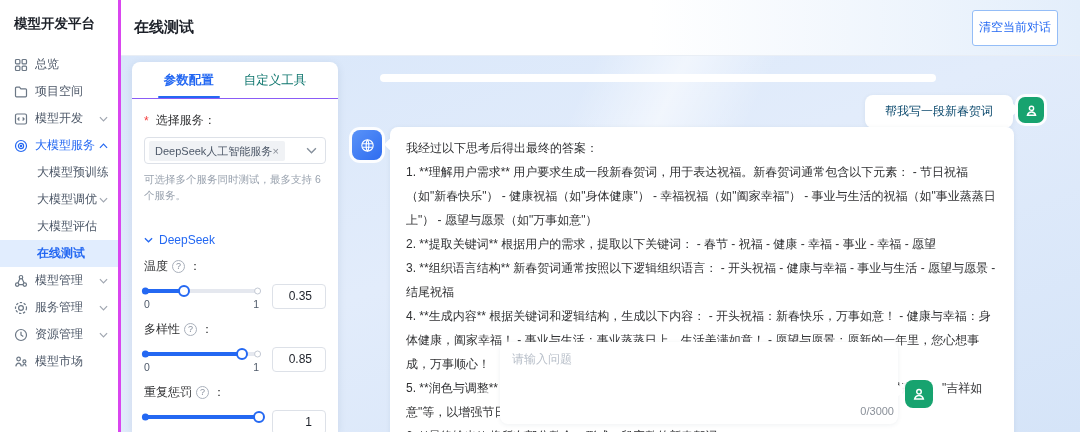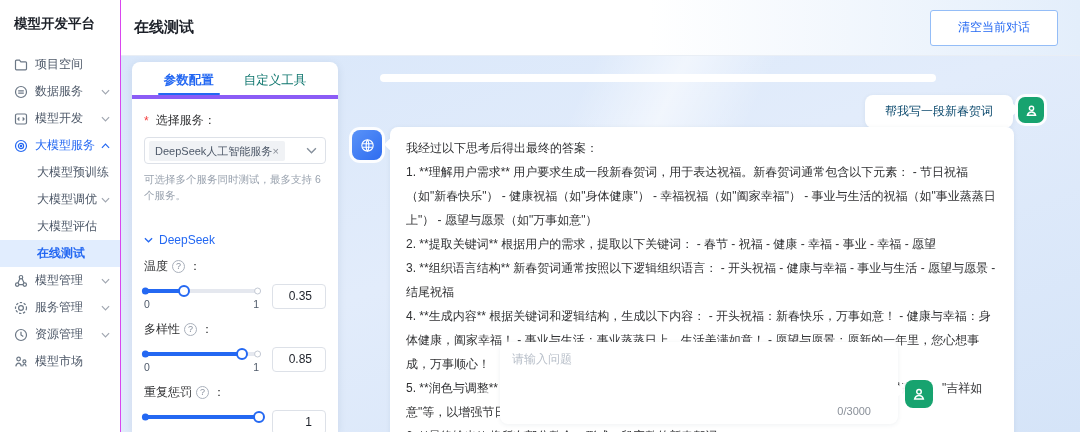--- a/index.html
+++ b/index.html
@@ -1,49 +1,49 @@
 <!DOCTYPE html>
 <html><head>
 <meta charset="utf-8">
 <style>
   * { box-sizing: border-box; margin: 0; padding: 0; }
   html,body { width:1080px; height:432px; overflow:hidden; }
   body { font-family:"Liberation Sans","DejaVu Sans",sans-serif; background:#fff; position:relative; }
 
   
   .sidebar { position:absolute; left:0; top:0; width:121px; height:432px; background:#fff;
-             border-right:1px solid #d946ef; z-index:3;font-family:Liberation Serif, serif; }
+             border-right:3px solid #d946ef; z-index:3;font-family:Liberation Serif, serif; }
   .side-title { padding:15px 0 10px 14px; font-size:13.5px; font-weight:bold; color:#1d2129; white-space:nowrap; }
   .nav { margin-top:8px; font-size:12px; color:#4e5969; }
   .nav-item { display:flex; align-items:center; height:27px; padding:0 10px 0 14px; cursor:pointer; white-space:nowrap; }
   .nav-ic { width:14px; height:14px; margin-right:7px; display:flex; align-items:center; color:#6b7785; flex:none; }
   .nav-label { flex:1; overflow:hidden; }
   .nav-chev { margin-left:auto; color:#a0a6b0; display:flex; flex:none; }
   .nav-item.blue, .nav-item.blue .nav-ic, .nav-item.blue .nav-chev { color:#2468f2; }
   .nav-child { padding-left:37px; }
   .nav-item.active { background:#e1edfe; color:#2468f2; font-weight:bold; }
 
   
   .header { position:absolute; left:121px; top:0; width:959px; height:56px;
             background:linear-gradient(90deg,#ffffff 55%,#e3eefb 100%);
             border-bottom:1px solid #e9eef5; display:flex; align-items:center; padding:0 22px 0 13px; z-index:2; }
   .page-title { font-size:15px; font-weight:bold; color:#1d2129; }
-  .clear-btn { margin-left:auto; height:36px; padding:0 27px; border:1px solid #94bdf7; color:#2468f2;
+  .clear-btn { margin-left:auto; height:36px; padding:0 6px; border:1px solid #94bdf7; color:#2468f2;
                background:#fff; border-radius:3px; font-size:12px; line-height:23px; cursor:pointer; }
 
   
   .content { position:absolute; left:121px; top:56px; width:959px; height:376px; overflow:hidden;
              background:
                linear-gradient(115deg, rgba(255,255,255,0) 42%, rgba(255,255,255,.55) 50%, rgba(255,255,255,0) 58%),
                linear-gradient(160deg,#d9e7fa 0%,#e2ecfb 45%,#d5e4f8 100%); }
 
   
   .card { position:absolute; left:11px; top:6px; width:206px; height:370px; background:#fff;
           border-radius:8px 8px 0 0; box-shadow:0 2px 8px rgba(31,56,88,.10); overflow:hidden; }
-  .tabs { display:flex; justify-content:center; gap:30px; height:37px; border-bottom:4px solid #8b5cf6; }
+  .tabs { display:flex; justify-content:center; gap:30px; height:37px; border-bottom:1px solid #8b5cf6; }
   .tab { position:relative; font-size:12.5px; color:#0f766e; line-height:37px; cursor:pointer; }
   .tab.active { color:#2468f2; font-weight:bold; }
   .tab.active::after { content:""; position:absolute; left:-6px; right:-6px; bottom:0; height:2px; background:#2468f2; border-radius:1px; }
   .card-body { padding:11px 12px 0 12px; font-size:12px; color:#303133; }
   .req { color:#f53f3f; margin-right:3px; }
   .sel-box { margin-top:8px; height:27px; border:1px solid #dde1e8; border-radius:4px;
              display:flex; align-items:center; padding:0 8px 0 4px; background:#fff; cursor:pointer; }
   .sel-tag { background:#f0f2f5; color:#4e5969; font-size:11px; height:20px; line-height:20px;
              border-radius:2px; padding:0 6px; display:flex; align-items:center; white-space:nowrap; }
   .tag-x { color:#8a9099; cursor:pointer; font-size:11px; }
@@ -81,56 +81,53 @@
   .ai-bubble::before { content:""; position:absolute; left:-4px; top:13px; width:9px; height:9px; background:#fff;
                        transform:rotate(45deg); border-radius:2px; }
   .ai-text { font-size:12px; line-height:24px; color:#303133; white-space:pre-wrap; word-break:break-all; }
 
   .input-box { left:379px; top:286px; width:398px; height:82px; }
   .input-box::after { content:""; position:absolute; right:-4px; top:44px; width:9px; height:9px; background:#fff;
                       transform:rotate(45deg); border-radius:2px; }
   .input-box textarea { width:100%; height:56px; border:none; outline:none; resize:none; background:transparent;
                         font-family:inherit; font-size:12px; color:#303133; padding:9px 12px; }
   .input-box textarea::placeholder { color:#b8bfc9; }
-  .counter { position:absolute; right:27px; bottom:7px; font-size:11px; color:#8a9099; }
+  .counter { position:absolute; right:4px; bottom:7px; font-size:11px; color:#8a9099; }
   .send-avatar { left:784px; top:324px; width:28px; height:28px; border-radius:8px; background:#17a36f; cursor:pointer; }
 
   svg { display:block; }
 </style>
 </head>
 <body>
 
 <div class="sidebar">
   <div class="side-title">模型开发平台</div>
   <div class="nav">
 
+    <div class="nav-item">
+      <span class="nav-ic">
+        <svg width="14" height="14" viewBox="0 0 14 14" fill="none" stroke="currentColor" stroke-width="1.2">
+            <rect x="1.5" y="1.5" width="4.4" height="4.4" rx="1"></rect>
+            <rect x="8.1" y="1.5" width="4.4" height="4.4" rx="1"></rect>
+            <rect x="1.5" y="8.1" width="4.4" height="4.4" rx="1"></rect>
+            <rect x="8.1" y="8.1" width="4.4" height="4.4" rx="1"></rect>
+          </svg>
+      </span>
+      <span class="nav-label">总览</span>
+    </div>
 
     <div class="nav-item">
       <span class="nav-ic">
         <svg width="14" height="14" viewBox="0 0 14 14" fill="none" stroke="currentColor" stroke-width="1.2">
             <path d="M1.5 3.2a1 1 0 0 1 1-1h3l1.4 1.6h4.6a1 1 0 0 1 1 1v6a1 1 0 0 1-1 1h-9a1 1 0 0 1-1-1z"></path>
           </svg>
       </span>
       <span class="nav-label">项目空间</span>
     </div>
 
-    <div class="nav-item">
-      <span class="nav-ic">
-        <svg width="14" height="14" viewBox="0 0 14 14" fill="none" stroke="currentColor" stroke-width="1.2">
-            <circle cx="7" cy="7" r="5.5"></circle>
-            <path d="M4.2 5.8h5.6M4.2 8.2h5.6"></path>
-          </svg>
-      </span>
-      <span class="nav-label">数据服务</span>
-      <span class="nav-chev">
-        <svg width="9" height="6" viewBox="0 0 10 6" fill="none" stroke="currentColor" stroke-width="1.3">
-            <path d="M1 1l4 4 4-4"></path>
-          </svg>
-      </span>
-    </div>
 
     <div class="nav-item">
       <span class="nav-ic">
         <svg width="14" height="14" viewBox="0 0 14 14" fill="none" stroke="currentColor" stroke-width="1.2">
             <rect x="1.5" y="2" width="11" height="10" rx="1.5"></rect>
             <path d="M5.4 5.5 3.9 7l1.5 1.5M8.6 5.5 10.1 7 8.6 8.5"></path>
           </svg>
       </span>
       <span class="nav-label">模型开发</span>
       <span class="nav-chev">

